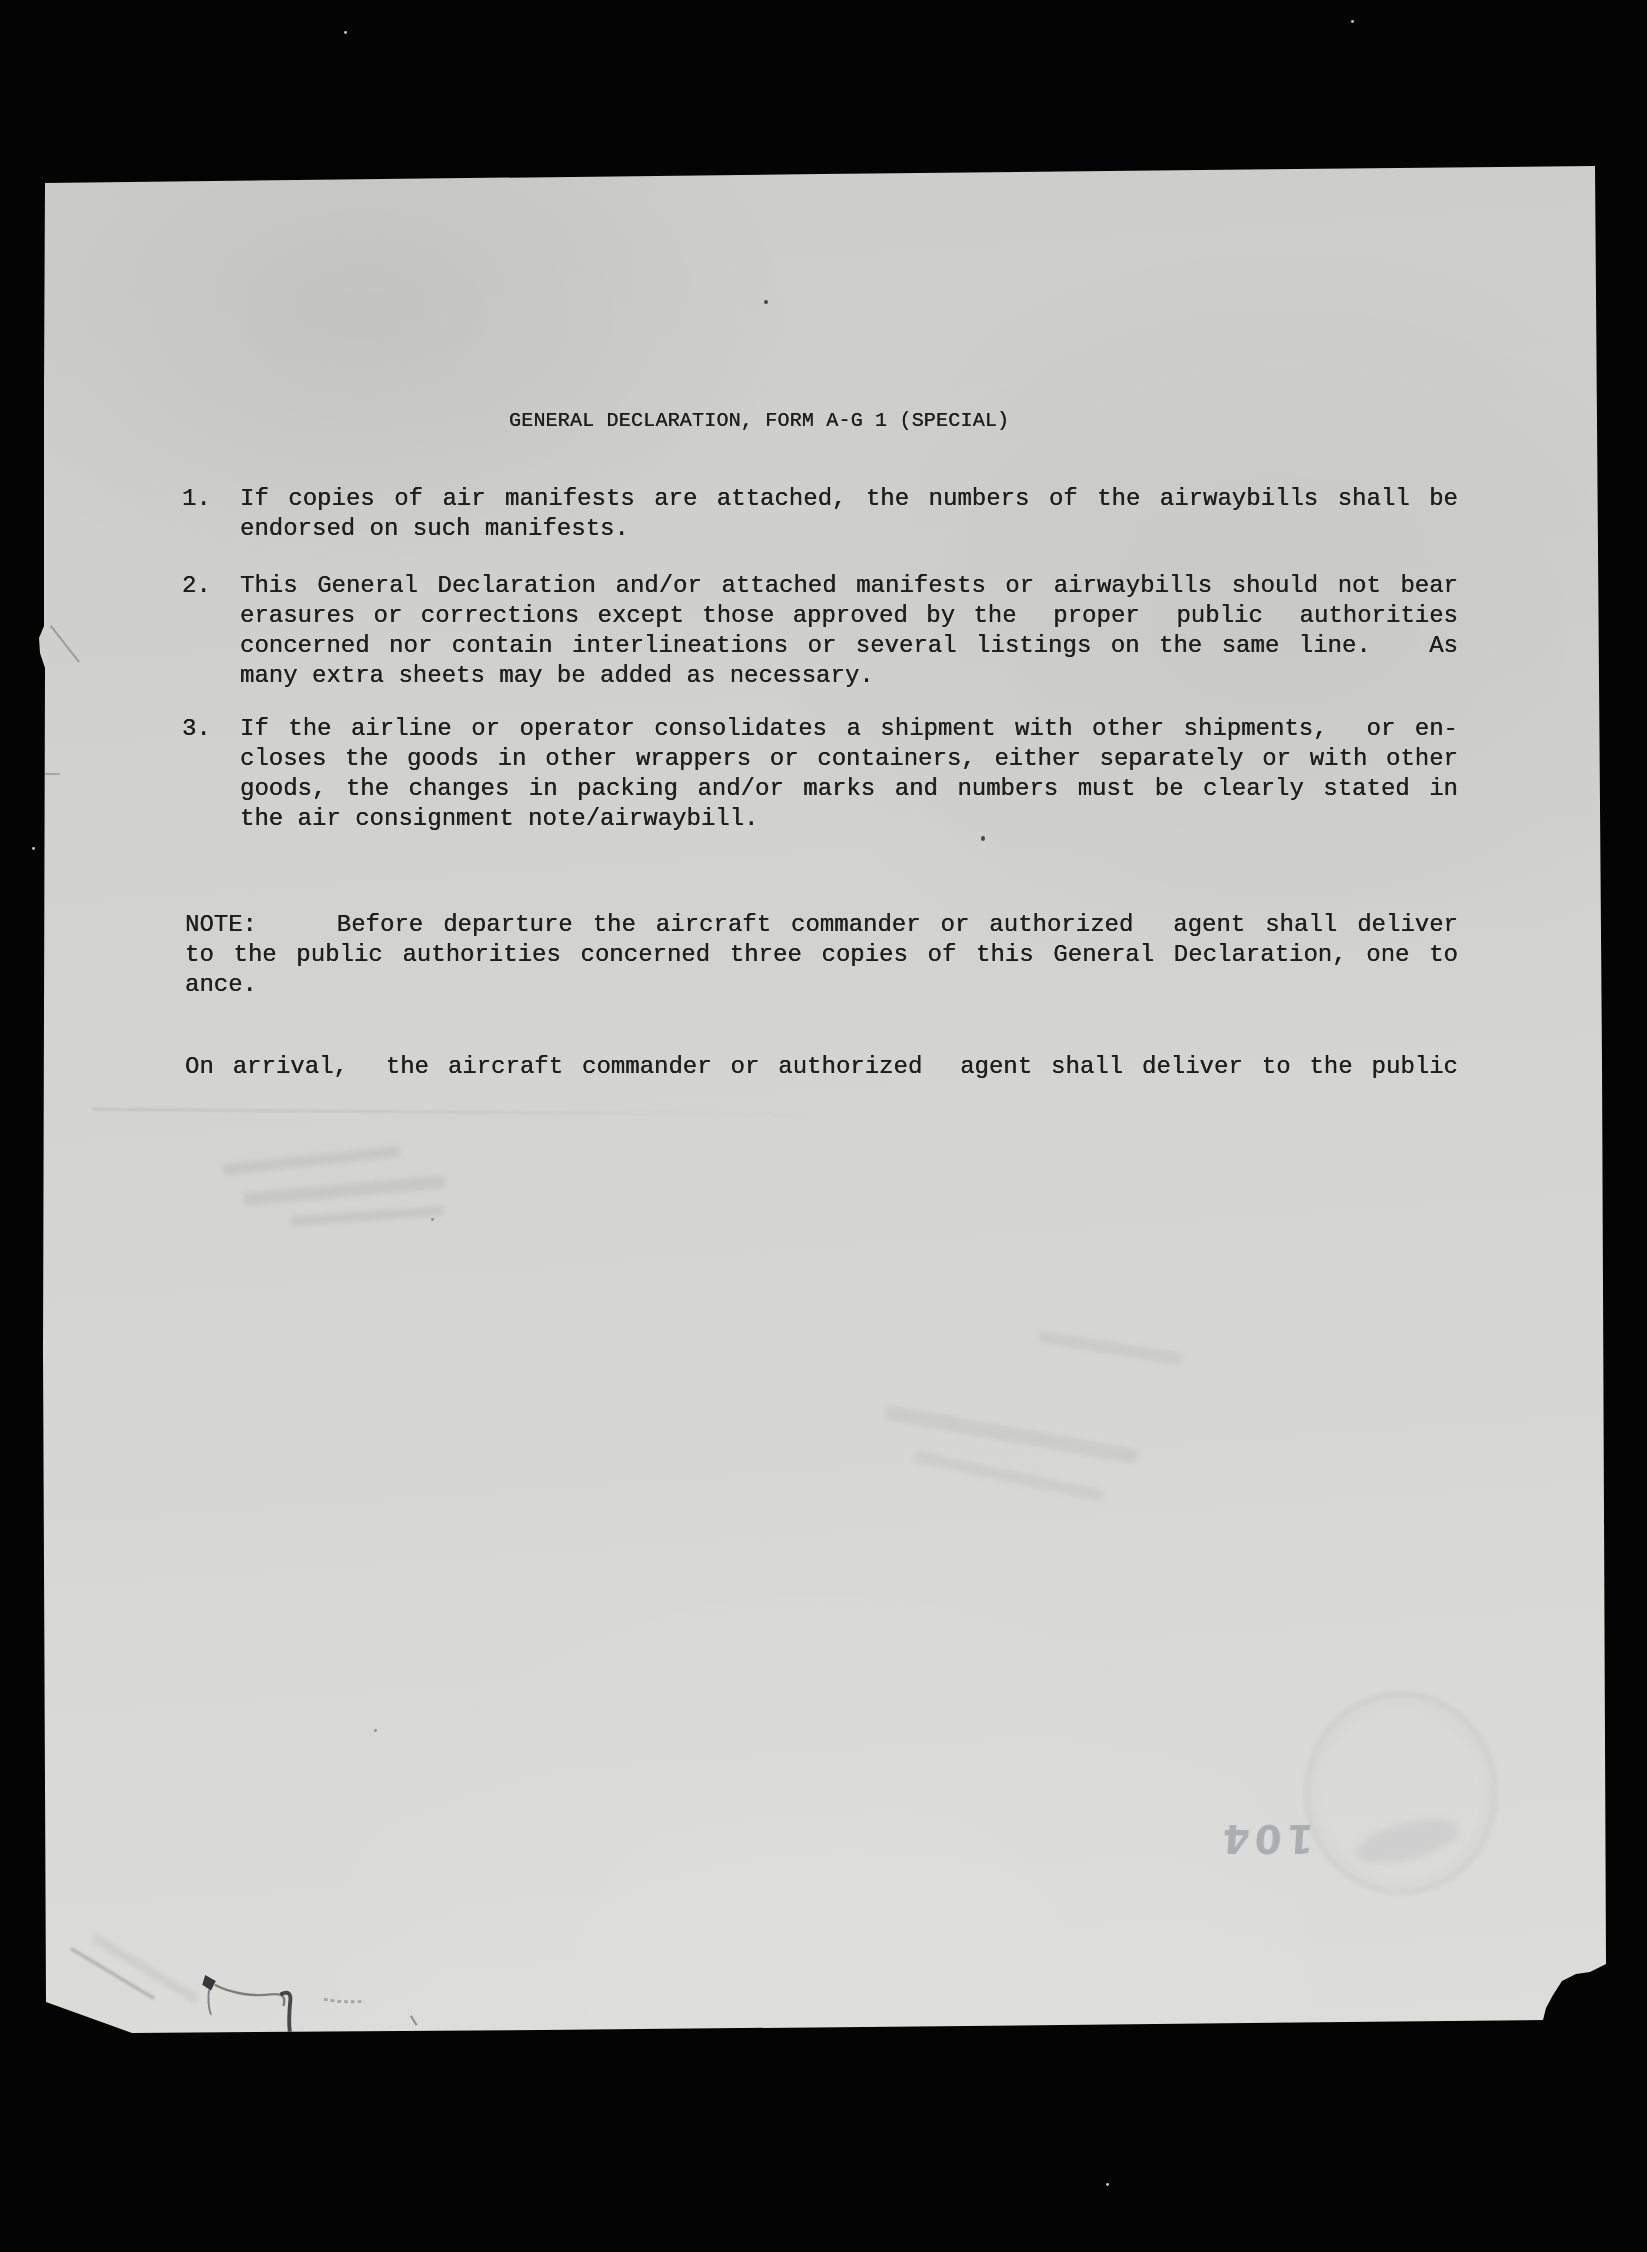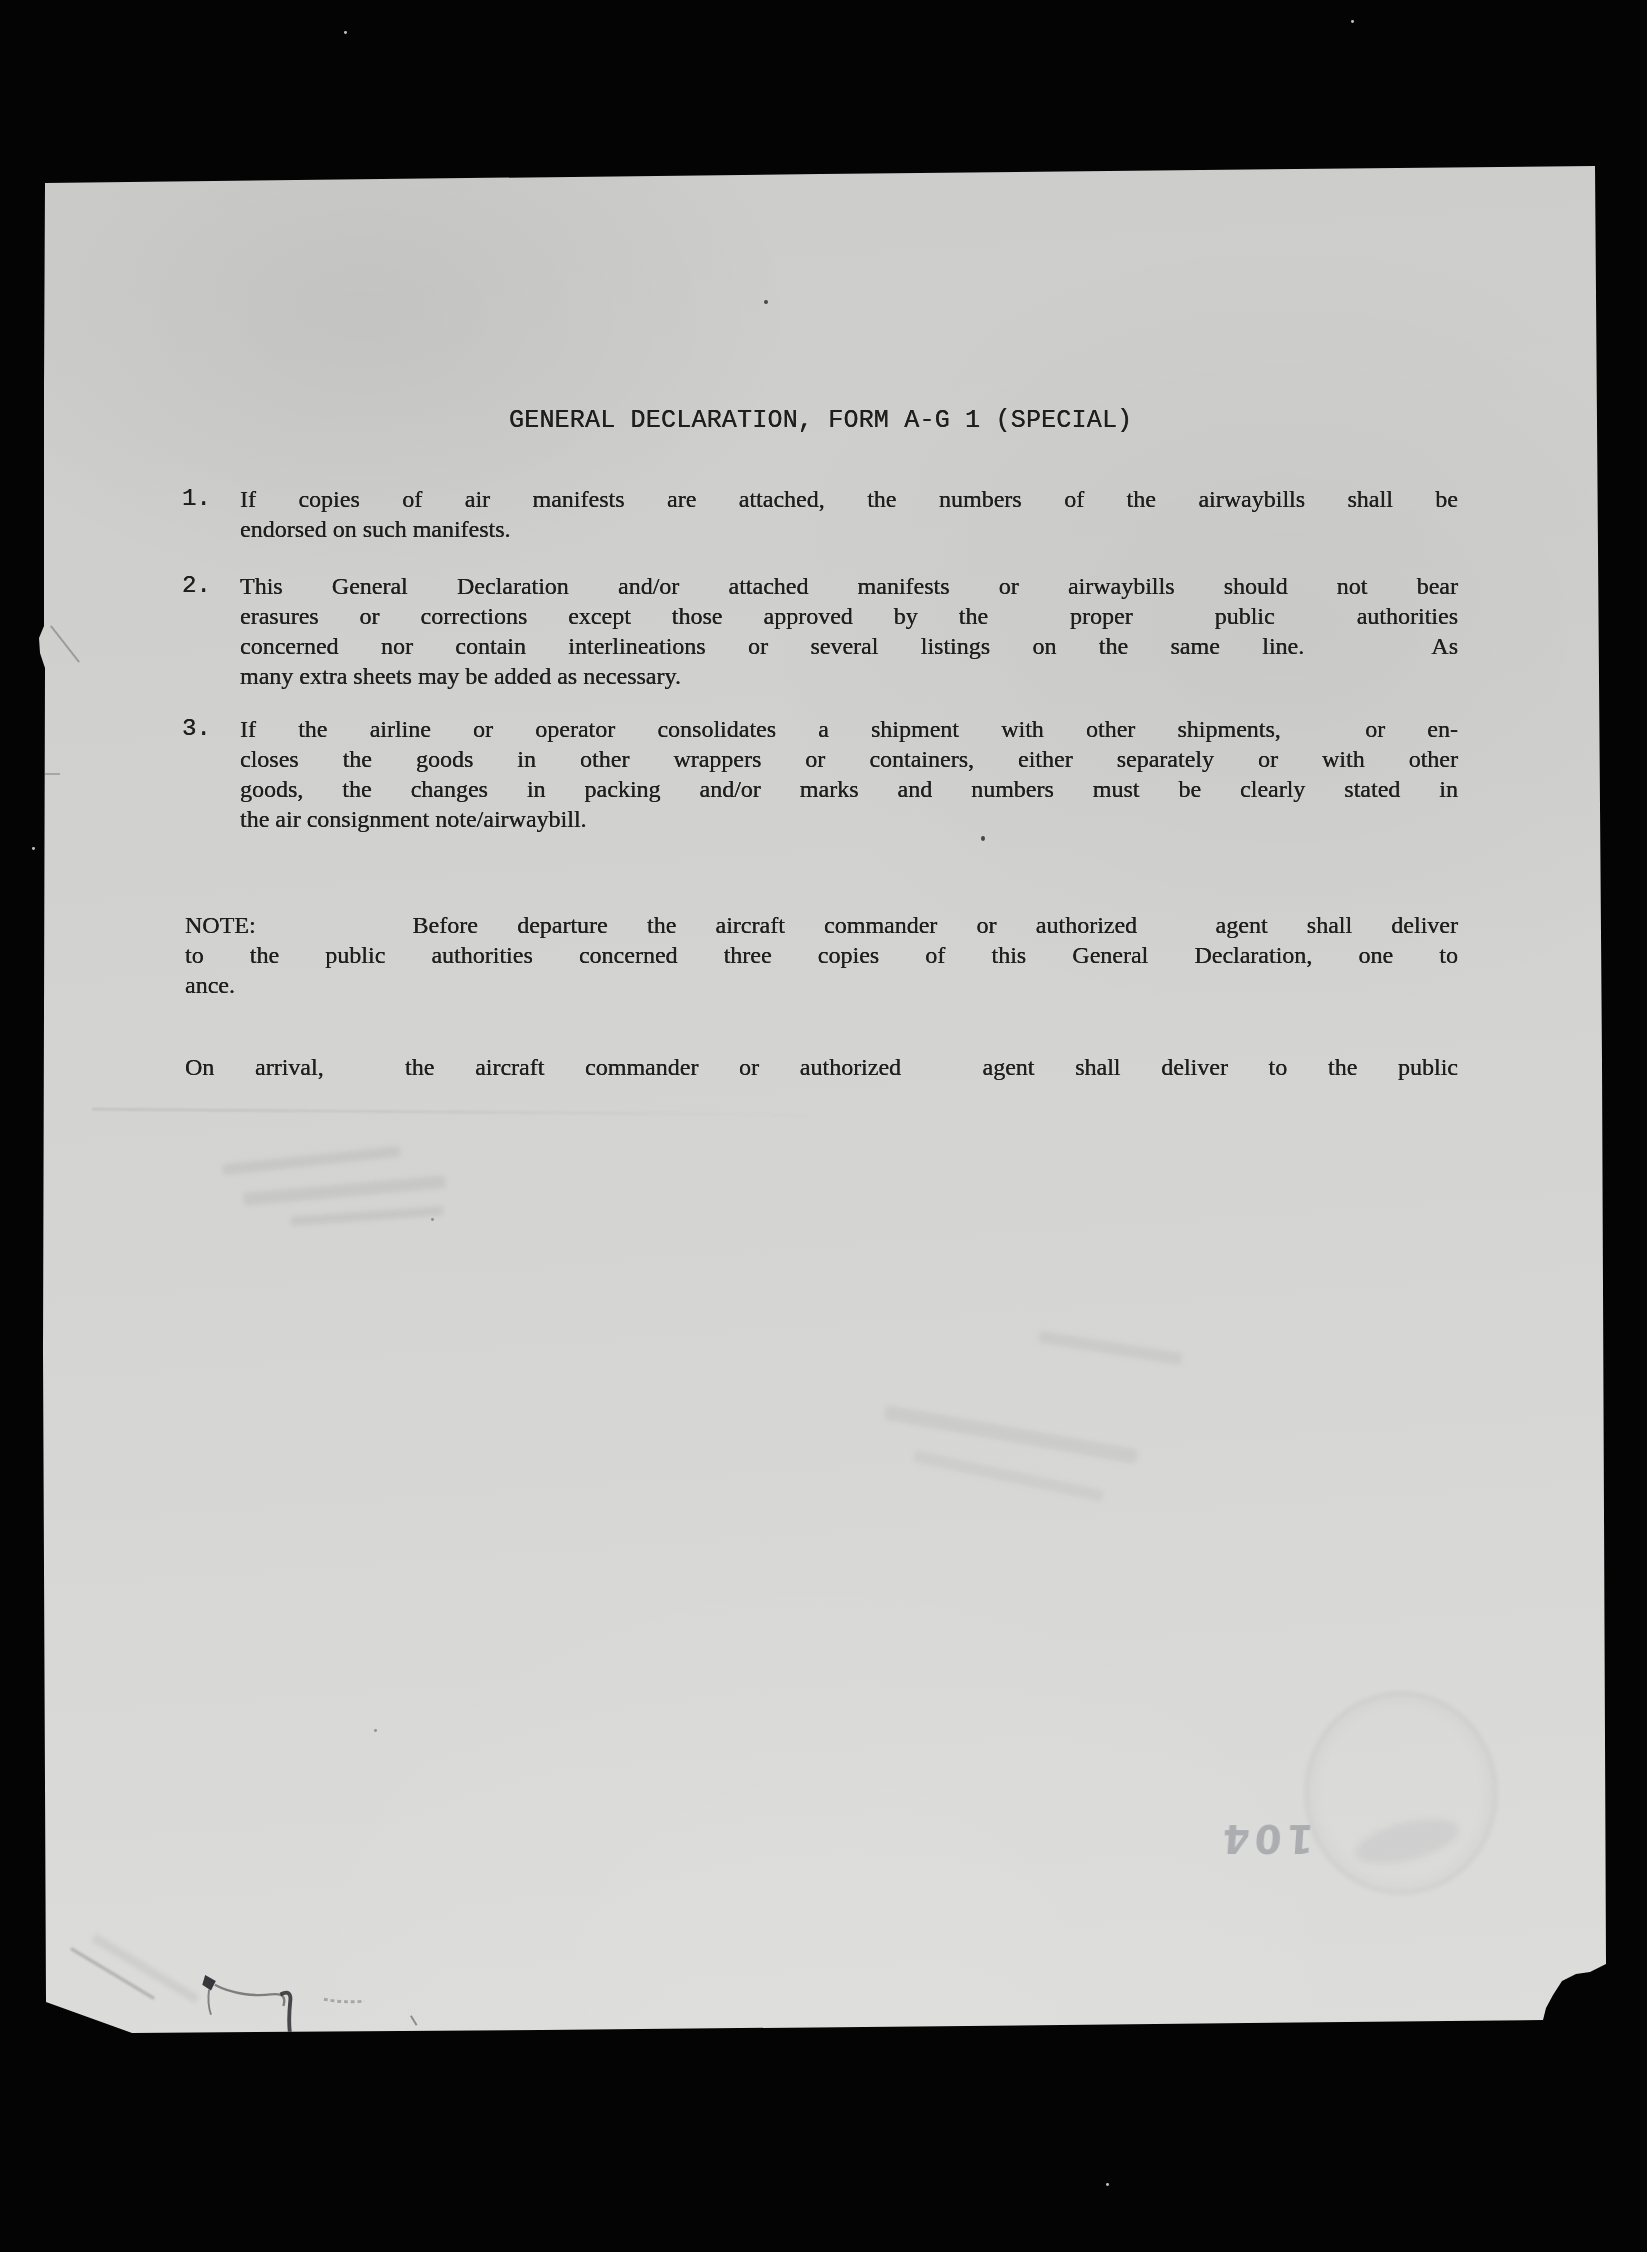--- a/index.html
+++ b/index.html
@@ -27,25 +27,25 @@
       radial-gradient(ellipse 772px 579px at 78% 28%, rgba(0,0,0,0.035), transparent 70%),
       radial-gradient(ellipse 869px 676px at 50% 88%, rgba(255,255,255,0.07), transparent 70%);
   }
   
   .tw{
     position:absolute;color:#1e1e1e;
     font-size:24px;line-height:30px;
     text-shadow:0 0 0.6px rgba(25,25,25,0.9),0.4px 0.2px 0 rgba(25,25,25,0.3);
   }
   .title{
-    left:509px;top:406px;font-size:25px;letter-spacing:0.2px;white-space:nowrap;
+    left:509px;top:406px;font-size:20px;letter-spacing:0.2px;white-space:nowrap;
   }
   .para{left:182px;}
   .para .num{position:absolute;left:0;top:0;}
-  .para .body{margin-left:58px;width:1218px;font-family:Liberation Serif, serif;}
+  .para .body{margin-left:58px;width:1218px;}
   .para.flush{left:185px;}
   .para.flush .body{margin-left:0;width:1273px;margin-top:24px;}
   .line{height:30px;}
   .just{text-align:justify;text-align-last:justify;}
   #item-1{top:484px;} #item-2{top:571px;} #item-3{top:714px;}
   #note-para{top:886px;} #arrival-para{top:1028px;}
   
   .artifact{position:absolute;pointer-events:none;}
   .crease-h{
     left:92px;top:1111px;width:724px;height:1.9px;

